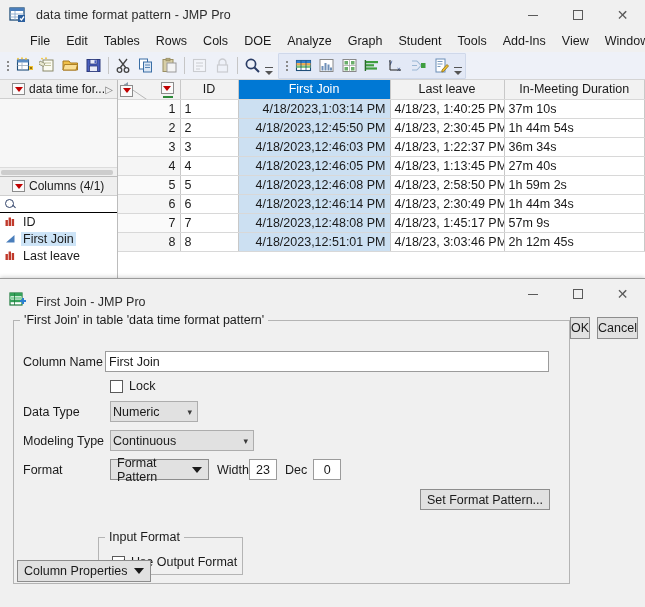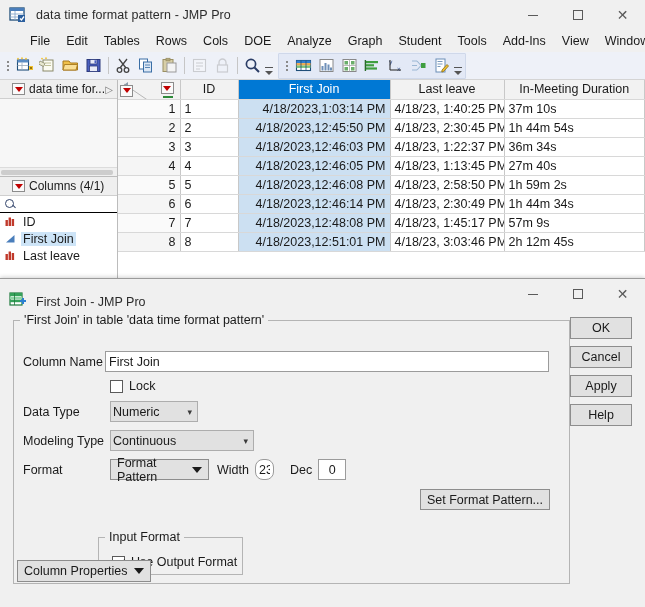--- a/index.html
+++ b/index.html
@@ -145,21 +145,21 @@
   .chkbox.checked::after {
     content:""; position:absolute; left:3px; top:0px; width:5px; height:9px;
     border-right:2px solid #1a1a1a; border-bottom:2px solid #1a1a1a;
     transform:rotate(40deg);
   }
   .patternbox {
     border:1px solid #cdcdcd; background:#f5f5f5; height:21px;
     display:flex; align-items:center; padding:0 5px;
     font-size:12px; color:#1a1a1a; white-space:nowrap;
   }
-  .dlg-btns { position:absolute; right:13px; top:8px; width:62px; display:flex; flex-direction:column; gap:7px; }
+  .dlg-btns { position:absolute; right:13px; top:8px; width:62px; display:flex; gap:7px; }
   .dlg-btn {
     height:22px; background:#e1e1e1; border:1px solid #8d8d8d;
     font-size:12.5px; display:flex; align-items:center; justify-content:center;
     font-family:"Liberation Sans", sans-serif; color:#1a1a1a;
   }
   #btn-colprops { position:absolute; left:17px; top:560px; }
 
   .srch { width:10px; height:10px; position:relative; display:block; }
   .srch::before { content:""; position:absolute; left:0; top:0; width:7px; height:7px; border:1.4px solid #33456b; border-radius:50%; }
   .srch::after { content:""; position:absolute; left:6.5px; top:7px; width:4px; height:1.4px; background:#33456b; transform:rotate(45deg); }
@@ -599,22 +599,22 @@
       </span>
     </div>
 
     <div class="frow" style="left:23px; top:150px;">
       <span class="flabel" style="width:87px;">Format</span>
       <span class="btn3d" style="width:99px; justify-content:space-between;">
         <span>Format Pattern</span>
         <i class="blackcaret"></i>
       </span>
       <span class="flabel" style="margin-left:8px;">Width</span>
-      <input class="txt small" style="width: 19px; margin-left: 6px; border-radius: 8px;" value="23">
-      <span class="flabel" style="margin-left:16px;">Dec</span>
+      <input class="txt small" style="width: 28px; " value="23">
+      <span class="flabel" style="margin-left:8px;">Dec</span>
       <input class="txt small" style="width: 28px; margin-left: 6px;" value="0">
     </div>
 
     <div class="frow" style="left:110px; top:180px; width:440px;justify-content:flex-end;">
       <span class="btn3d">Set Format Pattern...</span>
     </div>
 
     <fieldset class="group" id="grp-input">
       <legend>Input Format</legend>
     </fieldset>

